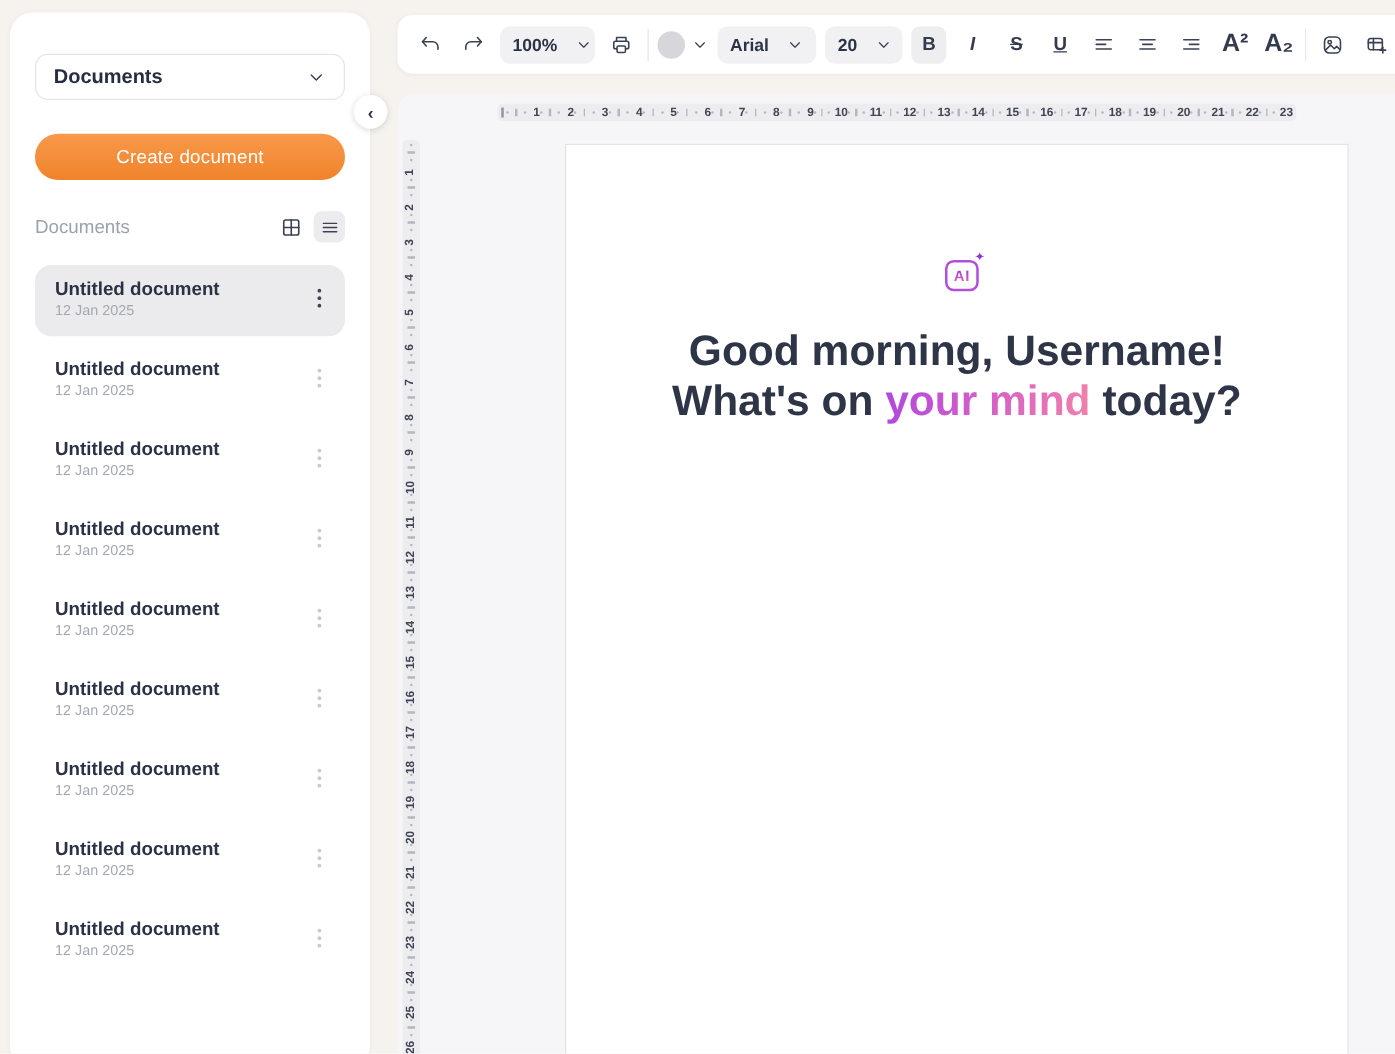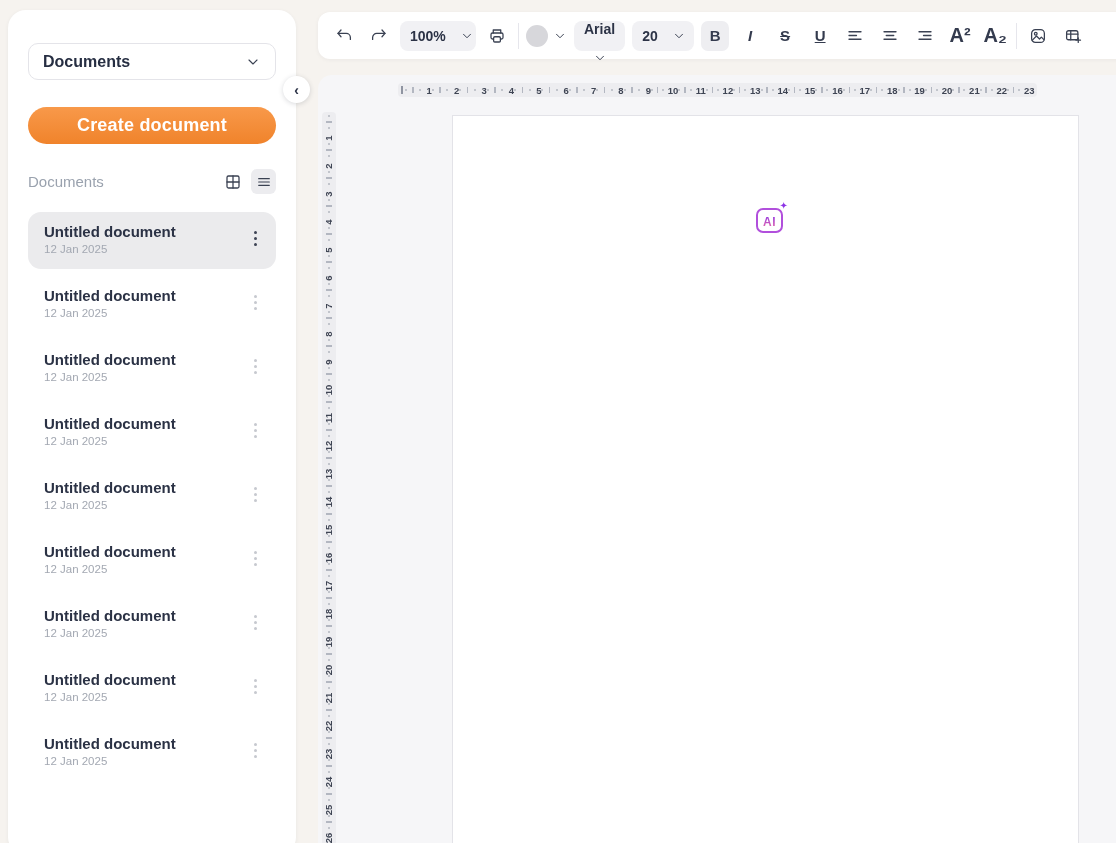--- a/index.html
+++ b/index.html
@@ -13,21 +13,21 @@
   .ws-select { display:flex; align-items:center; justify-content:space-between;
     height:37px; border:1.5px solid #e4e4e9; border-radius:10px; padding:0 14px;
     background:#fff; cursor:pointer; }
   .ws-select .lbl { font-size:16px; font-weight:700; color:#262e42; }
   .collapse-btn { position:absolute; left:283px; top:76px; width:27px; height:27px;
     background:#fff; border-radius:50%; box-shadow:0 1px 5px rgba(40,45,60,.18);
     display:flex; align-items:center; justify-content:center; z-index:4;
     color:#2c3347; font-size:14px; font-weight:700; cursor:pointer; }
   .create-btn { margin-top:27px; width:100%; height:37px; border:none; border-radius:19px;
     background:linear-gradient(180deg,#f8994a 0%,#f0832b 100%);
-    color:#fff; font-size:18px; font-weight:700; letter-spacing:.2px; cursor:pointer; }
+    color:#fff; font-size:15px; font-weight:400; letter-spacing:.2px; cursor:pointer; }
   .docs-row { margin-top:25px; display:flex; align-items:center; }
   .docs-label { font-size:15px; color:#9aa2ae; flex:1; }
   .view-toggle { display:flex; align-items:center; gap:6px; }
   .icon-btn { width:25px; height:25px; border-radius:6px; display:flex; align-items:center;
     justify-content:center; cursor:pointer; background:transparent; border:none; }
   .icon-btn.active { background:#ececef; }
   .search-box { margin-top:13px; height:33px; background:#f2f2f4; border-radius:10px;
     display:flex; align-items:center; padding:0 11px; gap:8px; }
   .search-box input { border:none; outline:none; background:transparent; font-size:14px;
     color:#3a4152; width:100%; }
@@ -52,21 +52,21 @@
     display:flex; align-items:center; justify-content:center; cursor:pointer;
     color:#343b4e; font-size:15px; font-weight:700; padding:0 5px; }
   .tbtn.active { background:#eeeef1; }
   .tbtn.italic span { font-style:italic; font-weight:600; }
   .tbtn.strike span { text-decoration:line-through; font-weight:600; }
   .tbtn.underline span { text-decoration:underline; font-weight:600; }
   .pill { height:30px; background:#f1f1f4; border:none; border-radius:8px; display:flex;
     align-items:center; justify-content:space-between; gap:14px; padding:0 10px;
     font-size:14px; font-weight:700; color:#2c3346; cursor:pointer; }
   .pill.zoom { width:76px; }
-  .pill.font { width:104px;flex-direction:column; }
+  .pill.font { width:104px; }
   .pill.size { width:62px; }
   .vdiv { width:1px; height:26px; background:#e6e6ec; flex:0 0 1px; }
   .color-dot-btn { display:flex; align-items:center; gap:5px; background:transparent;
     border:none; cursor:pointer; }
   .color-dot { width:22px; height:22px; border-radius:50%; background:#d7d7db; }
   svg.ic { stroke:#3a4152; fill:none; stroke-width:1.7; stroke-linecap:round; stroke-linejoin:round; }
   .chev { flex:0 0 auto; }
   .supsub { font-size:20px; font-weight:700; color:#343b4e; }
 
   
@@ -662,15 +662,19 @@
         </div>
       </div>
 
     <div class="page">
       <div class="logo-row">
         <span class="ai-badge">
           <span class="ai-txt">AI</span>
           <span class="ai-spark">✦</span>
         </span>
       </div>
+      <h1 class="greeting">
+        <span>Good morning, Username!</span><br>
+        <span>What's on </span><span class="hl">your mind</span><span> today?</span>
+      </h1>
     </div>
   </div>
 </div>
 
 </body></html>

